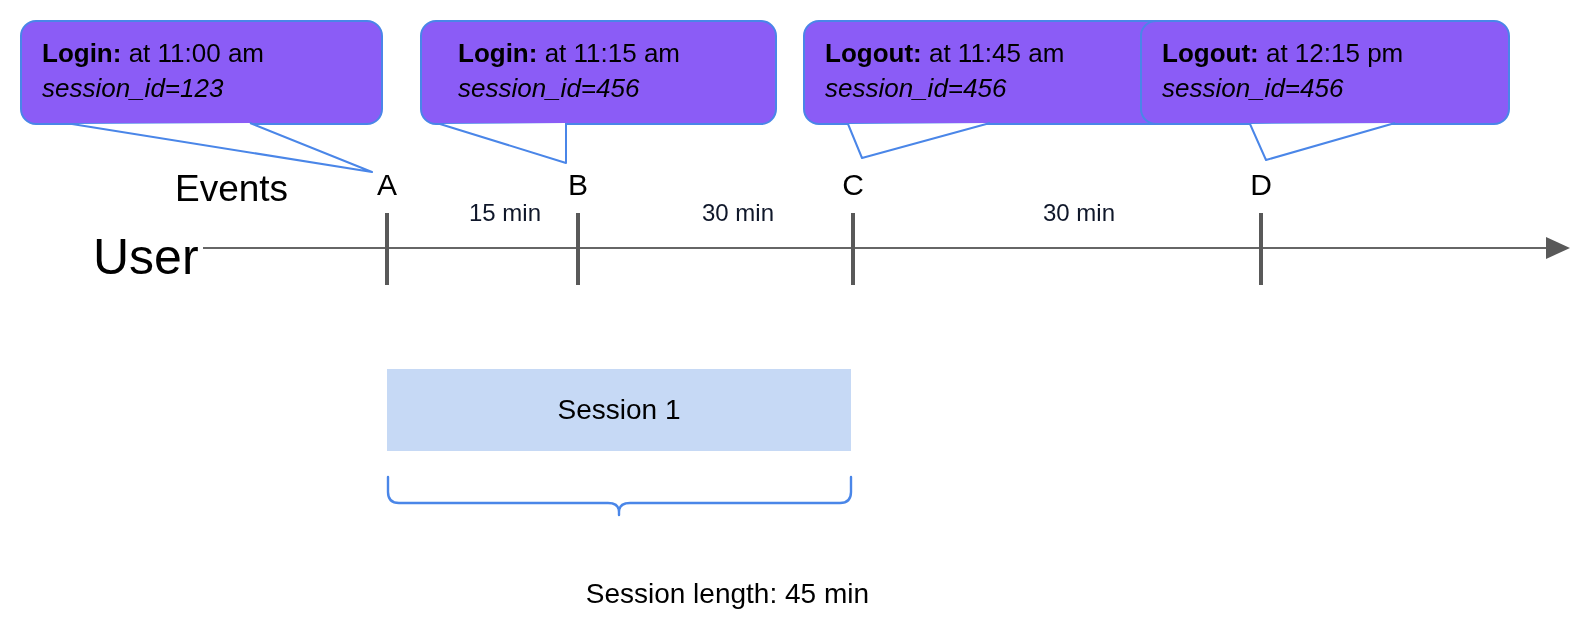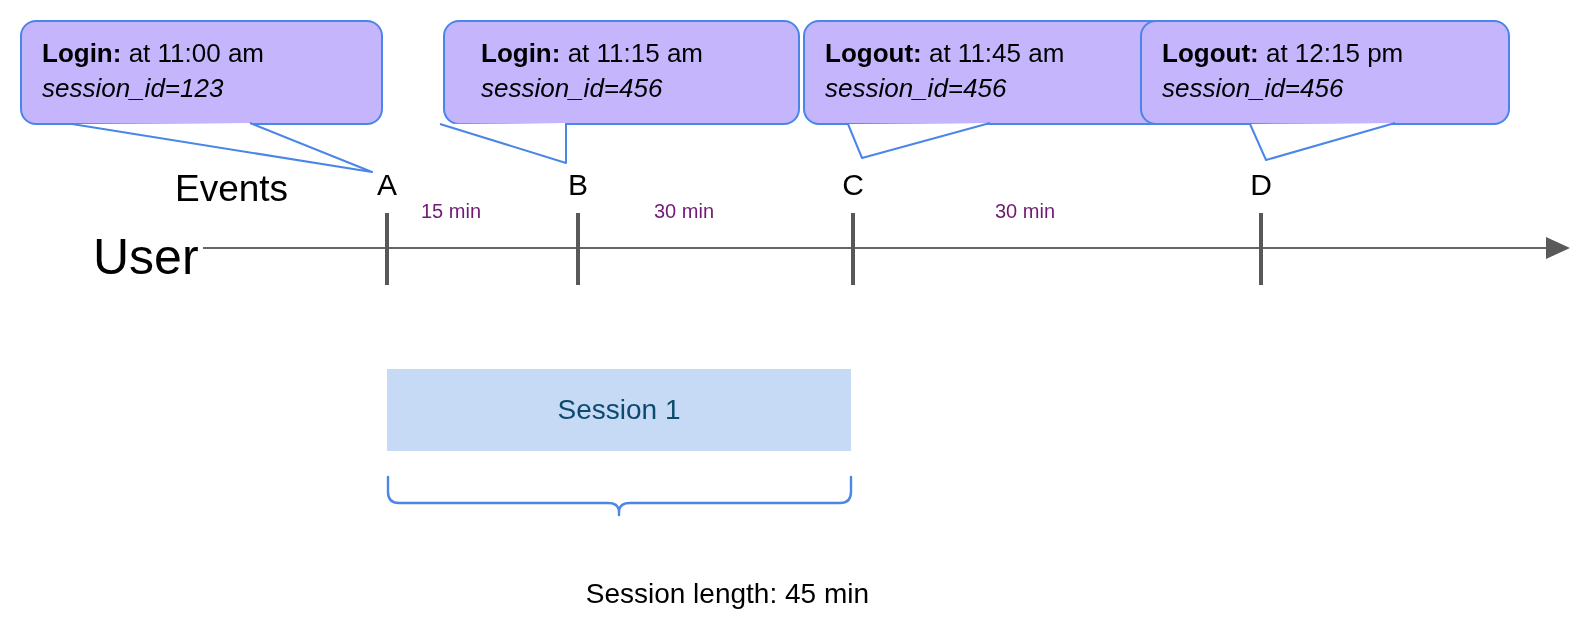--- a/index.html
+++ b/index.html
@@ -18,21 +18,21 @@
     background: #ffffff;
     overflow: hidden;
   }
 
   
   .callout {
     position: absolute;
     box-sizing: border-box;
     border: 2px solid #4a86e8;
     border-radius: 16px;
-    background: #c4b5fd;
+    background: #8b5cf6;
     padding: 14px 18px 10px 20px;
     font-size: 26px;
     line-height: 1.33;
     color: #000000;
     white-space: nowrap;
   }
   .callout .evt {
     font-weight: bold;
   }
   .callout .line2 {
@@ -64,24 +64,24 @@
   .tick-label {
     position: absolute;
     font-size: 30px;
     line-height: 1;
     color: #000000;
     text-align: center;
     width: 40px;
   }
   .interval-label {
     position: absolute;
-    font-size: 20px;
+    font-size: 24px;
     line-height: 1;
-    color: #701a75;
-    text-align: left;
+    color: #0f172a;
+    text-align: right;
   }
   .row-label-events {
     position: absolute;
     font-size: 37px;
     line-height: 1;
     color: #000000;
   }
   .row-label-user {
     position: absolute;
     font-size: 50px;
@@ -90,41 +90,41 @@
   }
 
   
   .session-box {
     position: absolute;
     background: #c6d9f5;
     display: flex;
     align-items: center;
     justify-content: center;
     font-size: 28px;
-    color: #0c4a6e;
+    color: #000000;
   }
   .session-length {
     position: absolute;
     font-size: 28px;
     line-height: 1;
     color: #000000;
     text-align: right;
   }
 </style>
 </head>
 <body>
 
 <div id="canvas">
 
   <div class="callout" style="left:20px; top:20px; width:363px; height:105px;">
     <span class="evt">Login:</span><span> at 11:00 am</span>
     <span class="line2">session_id=123</span>
   </div>
 
-  <div class="callout" style="left:443px; top:20px; width:357px; height:105px;padding-left:36px;">
+  <div class="callout" style="left:420px; top:20px; width:357px; height:105px;padding-left:36px;">
     <span class="evt">Login:</span><span> at 11:15 am</span>
     <span class="line2">session_id=456</span>
   </div>
 
   <div class="callout" style="left:803px; top:20px; width:370px; height:105px;">
     <span class="evt">Logout:</span><span> at 11:45 am</span>
     <span class="line2">session_id=456</span>
   </div>
 
   <div class="callout" style="left:1140px; top:20px; width:370px; height:105px;">

